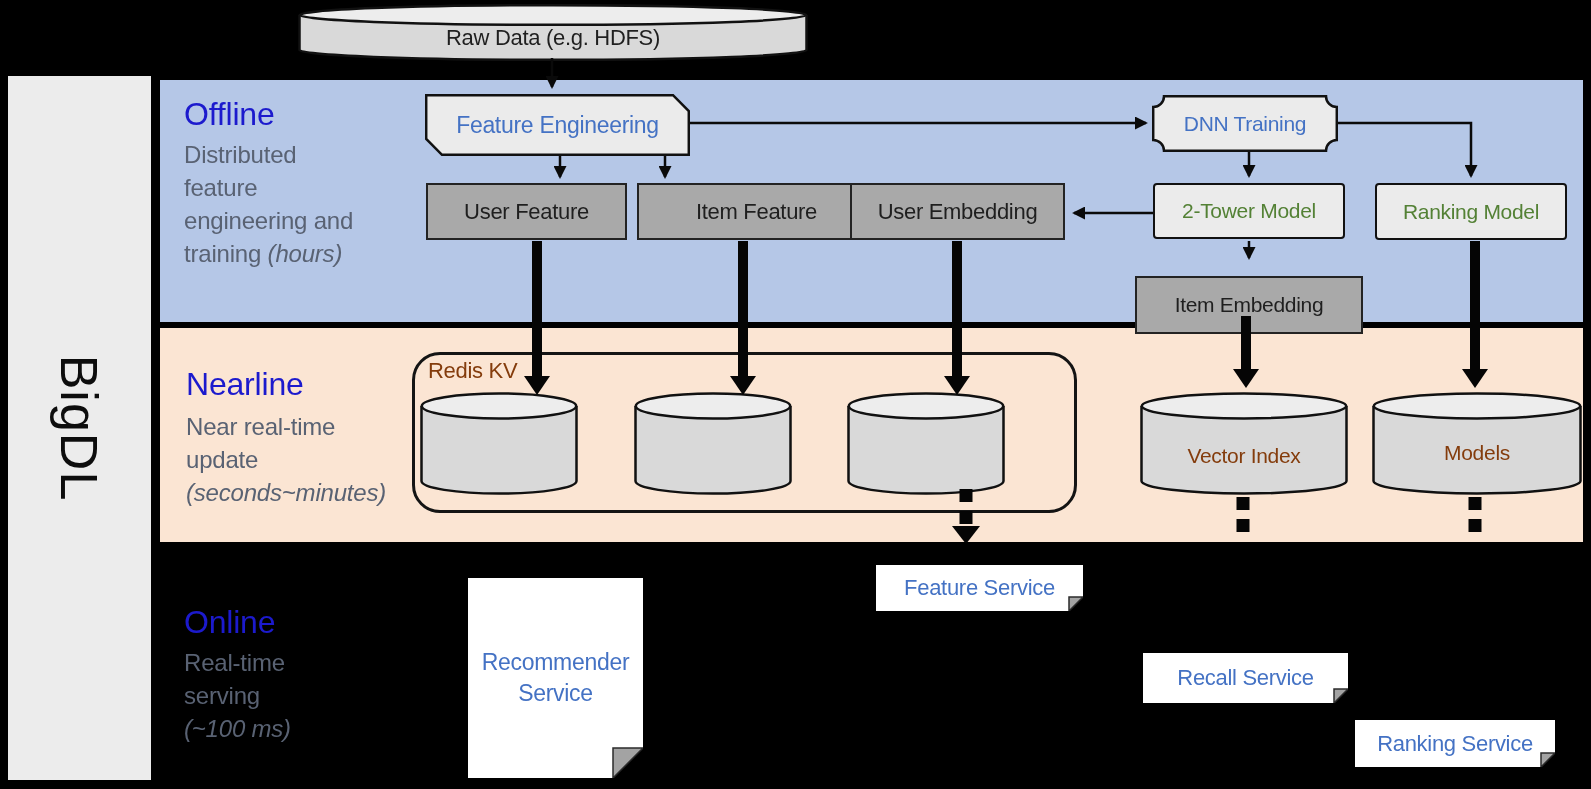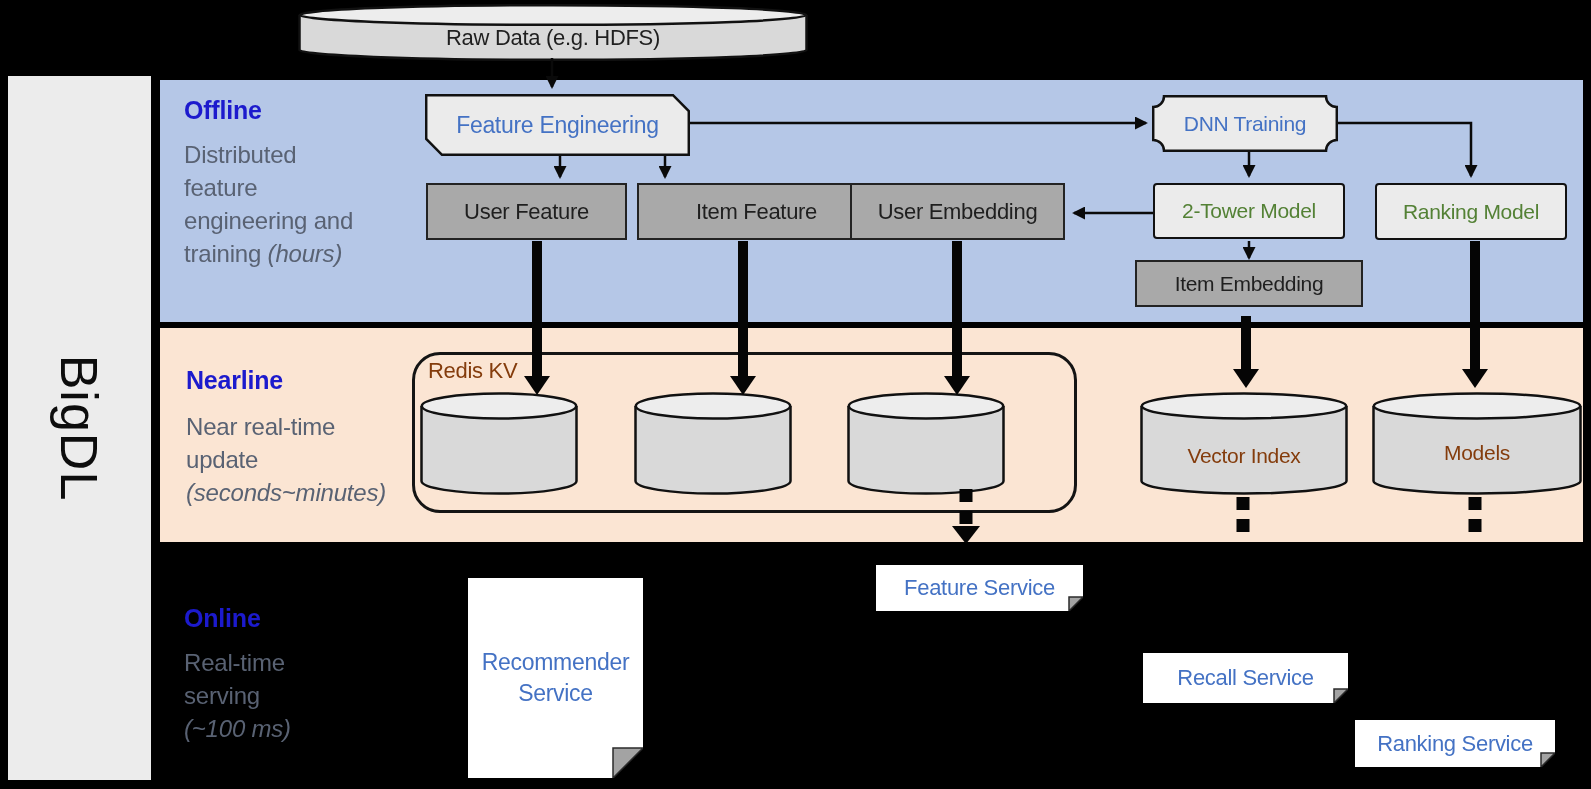--- a/index.html
+++ b/index.html
@@ -3,21 +3,21 @@
 <meta charset="utf-8">
 <style>
   html,body{margin:0;padding:0;background:#000;}
   #stage{position:relative;width:1591px;height:789px;background:#000;overflow:hidden;
          font-family:"Liberation Sans",sans-serif;}
   .band{position:absolute;}
   .band-offline{background:var(--band_offline,#b5c7e7);}
   .band-nearline{background:var(--band_nearline,#fbe5d3);}
   .sidebar{position:absolute;background:var(--sidebar_bg,#ececec);display:flex;align-items:center;justify-content:center;}
   .brand{transform:rotate(90deg);font-size:52px;font-weight:400;color:#0d0d0d;letter-spacing:1px;white-space:nowrap;}
-  .sec-head{position:absolute;font-size:25px;font-weight:700;letter-spacing:-0.2px;text-align:center;}
+  .sec-head{position:absolute;font-size:32px;font-weight:400;letter-spacing:-0.2px;text-align:center;}
   .sec-desc{position:absolute;font-size:24px;font-weight:300;line-height:33px;color:var(--desc_gray,#596273);letter-spacing:-0.2px;}
   .sec-desc i{font-style:italic;}
   .node{position:absolute;display:flex;align-items:center;justify-content:center;
         font-size:22px;letter-spacing:-0.3px;color:#1f1f1f;text-align:center;box-sizing:border-box;}
   .graybox{background:var(--box_gray,#a9a9a9);border:2.5px solid #232323;}
   .lightbox{background:var(--box_light,#ebebeb);border:2.5px solid #111;border-radius:4px;}
   .green{color:var(--node_green,#538135);}
   .blue{color:var(--node_blue,#4472c4);}
   .brown{color:var(--node_brown,#843c0c);}
   .node svg{position:absolute;inset:0;width:100%;height:100%;}
@@ -100,21 +100,21 @@
   <div class="node graybox z3" style="left:850px;top:183px;width:215px;height:57px">
     <span class="lbl">User Embedding</span>
   </div>
 
   <div class="node lightbox z3" style="left:1153px;top:183px;width:192px;height:56px">
     <span class="lbl green" style="font-size:21px">2-Tower Model</span>
   </div>
   <div class="node lightbox z3" style="left:1375px;top:183px;width:192px;height:57px">
     <span class="lbl green" style="font-size:21px">Ranking Model</span>
   </div>
-  <div class="node graybox z3" style="left:1135px;top:260px;width:228px;height:47px">
+  <div class="node graybox z3" style="left:1135px;top:276px;width:228px;height:58px">
     <span class="lbl" style="font-size:21px">Item Embedding</span>
   </div>
 
   <div class="redis-box z3" style="left:412px;top:352px;width:659px;height:155px"></div>
   <div class="redis-lbl brown z4" style="left:428px;top:358px">Redis KV</div>
 
   <div class="node z4" style="left:420px;top:392px;width:158px;height:103px">
     <svg viewBox="0 0 158 103">
       <path class="cylbody" d="M1.5,14 L1.5,89 A77.2,12.5 0 0 0 156.5,89 L156.5,14"></path>
       <ellipse class="cyltop" cx="79" cy="14" rx="77.2" ry="12.5"></ellipse>

